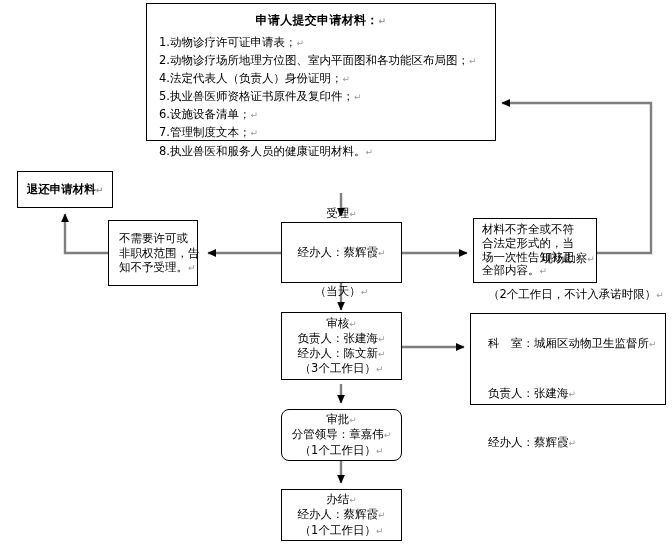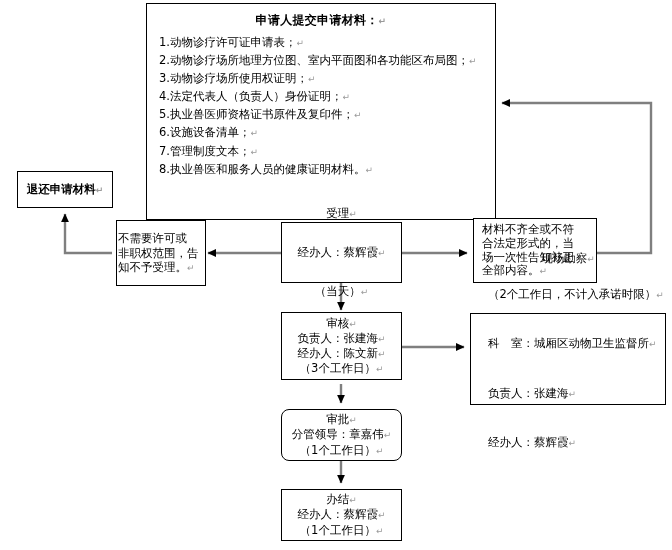--- a/index.html
+++ b/index.html
@@ -26,39 +26,39 @@
     white-space:nowrap;
     line-height:1.32;
   }
   .center .ln{text-align:center;}
   .left .ln{text-align:left;}
   .title-ln{font-weight:bold;text-align:center;}
   .cr{color:#9a9a9a;font-size:9px;}
 
   
   #req-box{
-    left:146px;top:3px;width:350px;height:217px;
+    left:146px;top:3px;width:350px;height:138px;
     padding:5px 8px 4px 8px;
     justify-content:flex-start;
     font-size:11.5px;
   }
   #req-box .title-ln{font-size:12px;margin:3px 0 4px 0;letter-spacing:.3px;}
   #req-box .ln{margin:1.5px 0 1.5px 4px;font-size:11.5px;}
 
   
   #return-box{
     left:17px;top:171px;width:96px;height:37px;
     font-size:11.5px;
     font-weight:bold;
   }
 
   
   #nopermit-box{
-    left:116px;top:220px;width:90px;height:66px;
-    padding:2px 1px;
+    left:108px;top:220px;width:90px;height:66px;
+    padding:2px 10px;
     font-size:11.5px;
     font-family:Liberation Serif, serif;
   }
   #nopermit-box .ln{line-height:1.28;}
 
   
   #accept-box{
     left:281px;top:222px;width:121px;height:61px;
     font-size:11.5px;
     gap:24px;
@@ -130,21 +130,20 @@
       <path d="M341,384 L341,403" marker-end="url(#ah)"></path>
 
       <path d="M341,461 L341,483" marker-end="url(#ah)"></path>
     </g>
   </svg>
 
   <div class="box left" id="req-box">
     <span class="title-ln"><span>申请人提交申请材料：</span><span class="cr">↵</span></span>
     <span class="ln"><span>1.动物诊疗许可证申请表；</span><span class="cr">↵</span></span>
     <span class="ln"><span>2.动物诊疗场所地理方位图、室内平面图和各功能区布局图；</span><span class="cr">↵</span></span>
-    <span class="ln"><span>3.动物诊疗场所使用权证明；</span><span class="cr">↵</span></span>
     <span class="ln"><span>4.法定代表人（负责人）身份证明；</span><span class="cr">↵</span></span>
     <span class="ln"><span>5.执业兽医师资格证书原件及复印件；</span><span class="cr">↵</span></span>
     <span class="ln"><span>6.设施设备清单；</span><span class="cr">↵</span></span>
     <span class="ln"><span>7.管理制度文本；</span><span class="cr">↵</span></span>
     <span class="ln"><span>8.执业兽医和服务人员的健康证明材料。</span><span class="cr">↵</span></span>
   </div>
 
   <div class="box center" id="return-box">
     <span class="ln"><span>退还申请材料</span><span class="cr">↵</span></span>
   </div>

